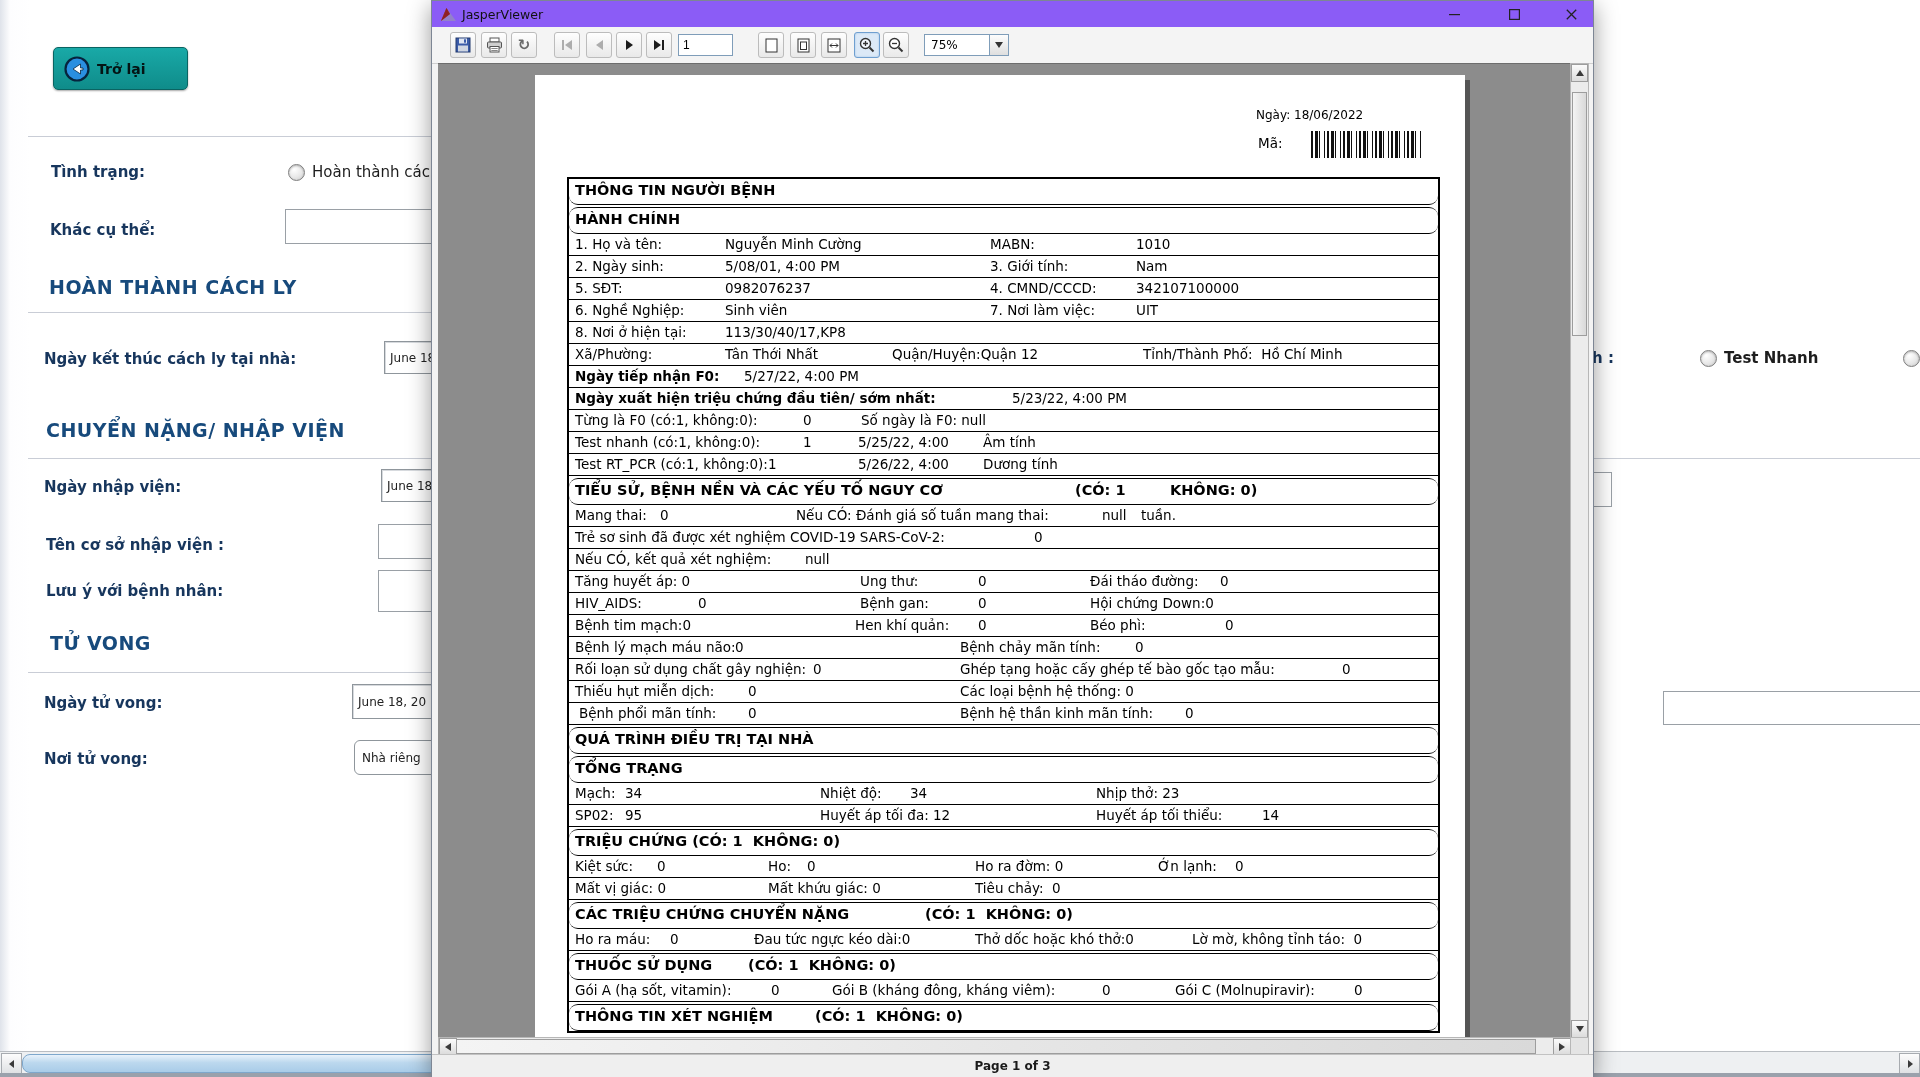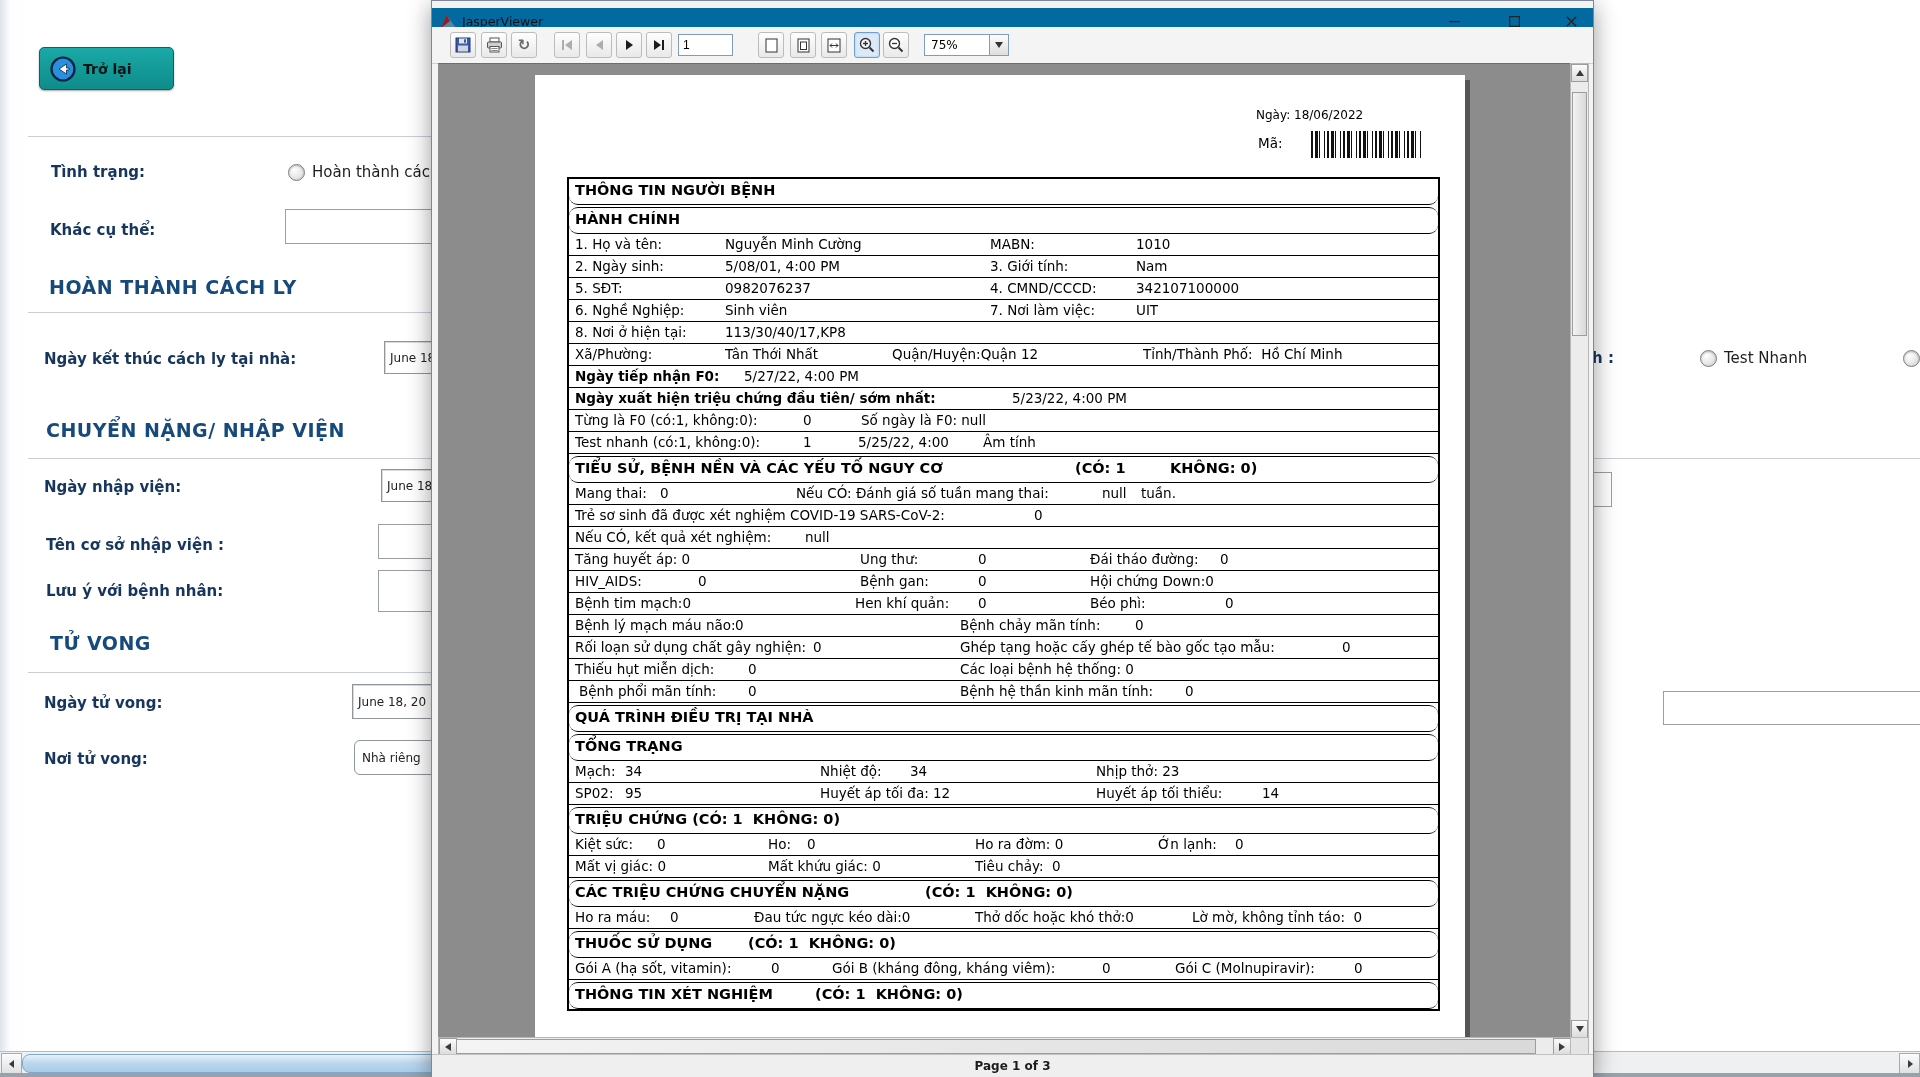--- a/index.html
+++ b/index.html
@@ -13,37 +13,37 @@
   .text-input{position:absolute;background:#fff;border:1px solid #9aa0a6;}
   .spinner{position:absolute;background:#fff;border:1px solid #8f969c;font-size:12px;color:#222;
            display:flex;align-items:center;padding-left:5px;white-space:nowrap;overflow:hidden;
            box-shadow:inset 1px 1px 0 #d7dade;}
   .comboish{position:absolute;background:#fff;border:1px solid #8f969c;border-radius:6px;font-size:12px;color:#222;
            display:flex;align-items:center;padding-left:7px;white-space:nowrap;overflow:hidden;}
   .radio{position:absolute;width:15px;height:15px;border-radius:50%;border:1px solid #7e7e7e;
          background:radial-gradient(circle at 35% 30%,#ffffff 0,#e8e8e8 55%,#c9c9c9 100%);
          box-shadow:inset 0 1px 2px rgba(0,0,0,.25);}
   .radio-label{position:absolute;font-size:15px;color:#1d1d1d;white-space:nowrap;}
-  #back-btn{position:absolute;left:39px;top:47px;width:113px;height:41px;border-radius:5px;
+  #back-btn{position:absolute;left:53px;top:47px;width:113px;height:41px;border-radius:5px;
             background:linear-gradient(#19a9a7,#0f8c8a);border:1px solid #0a6462;
             display:flex;align-items:center;gap:7px;padding:0 10px;cursor:pointer;
             box-shadow:0 1px 2px rgba(0,0,0,.35);}
   #back-btn span{font-weight:bold;font-size:14px;color:#041414;}
   
   .hscroll-bg{position:absolute;left:0;top:1051px;width:1920px;height:22px;background:#eef0f2;border-top:1px solid #b9bdc2;}
   .sb-btn{position:absolute;top:1px;width:19px;height:19px;background:linear-gradient(#fcfcfc,#dfe1e4);
           border:1px solid #a7abb0;display:flex;align-items:center;justify-content:center;}
   .sb-thumb{position:absolute;top:2px;height:17px;border:1px solid #7da7cc;border-radius:8px;
             background:linear-gradient(#e8f2fb,#bcd8ee 45%,#a9cce8);}
   #bottom-strip{position:absolute;left:0;top:1073px;width:1920px;height:4px;background:#9aa1ac;}
 
   
   #jv{position:absolute;left:431px;top:0;width:1161px;height:1075px;background:#f3f3f3;
       border:1px solid #7d8694;box-shadow:0 6px 22px rgba(0,0,0,.40);}
-  #jv-titlebar{position:absolute;left:0;top:7px;right:0;height:26px;background:#0369a1;display:flex;align-items:center;}
+  #jv-titlebar{position:absolute;left:0;top:0;right:0;height:26px;background:#8b5cf6;display:flex;align-items:center;}
   #jv-title{font-size:12.5px;color:#111;margin-left:6px;}
   .win-btn{position:absolute;top:0;width:44px;height:26px;display:flex;align-items:center;justify-content:center;cursor:pointer;}
   #jv-toolbar{position:absolute;left:0;top:26px;right:0;height:36px;background:#f4f4f4;border-bottom:1px solid #cfcfcf;
               display:flex;align-items:center;padding-left:18px;}
   .tbtn{width:24px;height:24px;border:1px solid #bcbcbc;border-radius:3px;background:linear-gradient(#fefefe,#e9e9e9);
         display:flex;align-items:center;justify-content:center;cursor:pointer;flex:0 0 auto;}
   .tbtn.sel{background:#dcE9f7;border:1px solid #6f9fd0;box-shadow:inset 0 0 2px #9cbfe2;}
   #page-num{width:45px;height:20px;border:1px solid #7f9db9;background:#fff;font-size:12px;padding:0 4px;flex:0 0 auto;}
   #zoom-combo{display:flex;flex:0 0 auto;height:22px;}
   #zoom-val{width:58px;background:#fff;border:1px solid #7f9db9;border-right:none;font-size:12px;display:flex;align-items:center;padding-left:6px;}
@@ -133,21 +133,21 @@
       <span>June 18, 20</span>
     </div>
 
     <div class="form-label" style="left:44px;top:750px;">Nơi tử vong:</div>
     <div class="comboish" style="left:354px;top:740px;width:112px;height:33px;">
       <span>Nhà riêng</span>
     </div>
 
     <div class="form-label" style="left:1592px;top:349px;">h :</div>
     <div class="radio" style="left:1700px;top:350px;"></div>
-    <div class="radio-label" style="left:1724px;top:349px;">Test Nhanh</div>
+    <div class="radio-label" style="left:1724px;top:349px;font-weight:bold;">Test Nhanh</div>
     <div class="radio" style="left:1903px;top:350px;"></div>
     <div class="sep" style="left:1592px;top:458px;width:328px;"></div>
     <div class="text-input" style="left:1586px;top:472px;width:24px;height:33px;"></div>
     <div class="text-input" style="left:1663px;top:691px;width:256px;height:32px;"></div>
 
     <div class="hscroll-bg">
       <div class="sb-btn" style="left:1px;">
         <svg width="8" height="8" viewBox="0 0 8 8">
             <path d="M6 0 L1 4 L6 8 Z" fill="#3a3a3a"></path>
           </svg>
@@ -331,20 +331,25 @@
               <span class="rcell" style="left: 6px;">Từng là F0 (có:1, không:0):</span>
               <span class="rcell" style="left: 234px;">0</span>
               <span class="rcell" style="left: 292px;">Số ngày là F0: null</span>
             </div>
             <div class="rrow">
               <span class="rcell" style="left: 6px;">Test nhanh (có:1, không:0):</span>
               <span class="rcell" style="left: 234px;">1</span>
               <span class="rcell" style="left: 289px;">5/25/22, 4:00</span>
               <span class="rcell" style="left: 414px;">Âm tính</span>
             </div>
+            <div class="rrow">
+              <span class="rcell" style="left: 6px;">Test RT_PCR (có:1, không:0):1</span>
+              <span class="rcell" style="left: 289px;">5/26/22, 4:00</span>
+              <span class="rcell" style="left: 414px;">Dương tính</span>
+            </div>
             <div class="rrow rsec">
               <span class="rcell" style="left: 6px;">TIỂU SỬ, BỆNH NỀN VÀ CÁC YẾU TỐ NGUY CƠ</span>
               <span class="rcell" style="left: 506px;">(CÓ: 1</span>
               <span class="rcell" style="left: 601px;">KHÔNG: 0)</span>
             </div>
             <div class="rrow">
               <span class="rcell" style="left: 6px;">Mang thai:</span>
               <span class="rcell" style="left: 91px;">0</span>
               <span class="rcell" style="left: 227px;">Nếu CÓ: Đánh giá số tuần mang thai:</span>
               <span class="rcell" style="left: 533px;">null</span>

